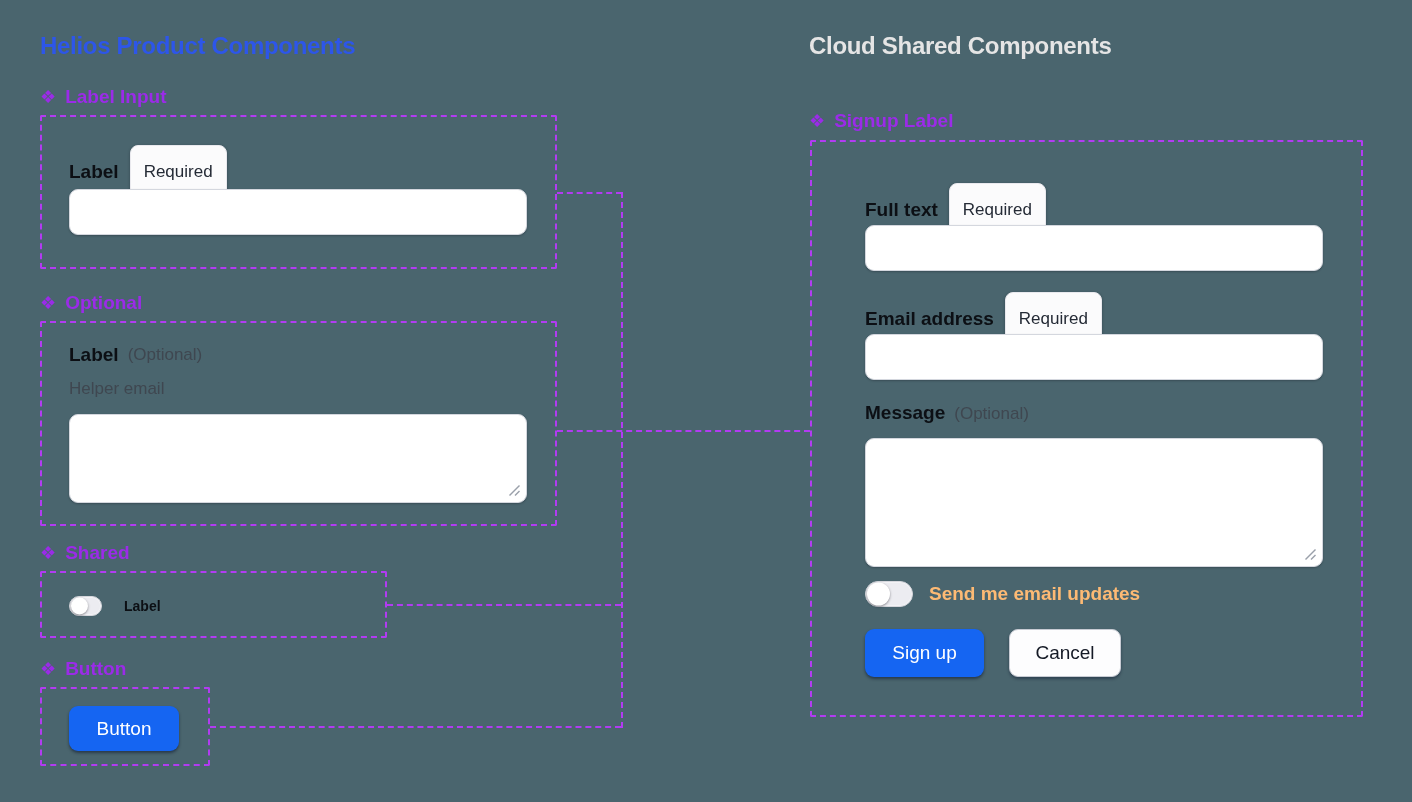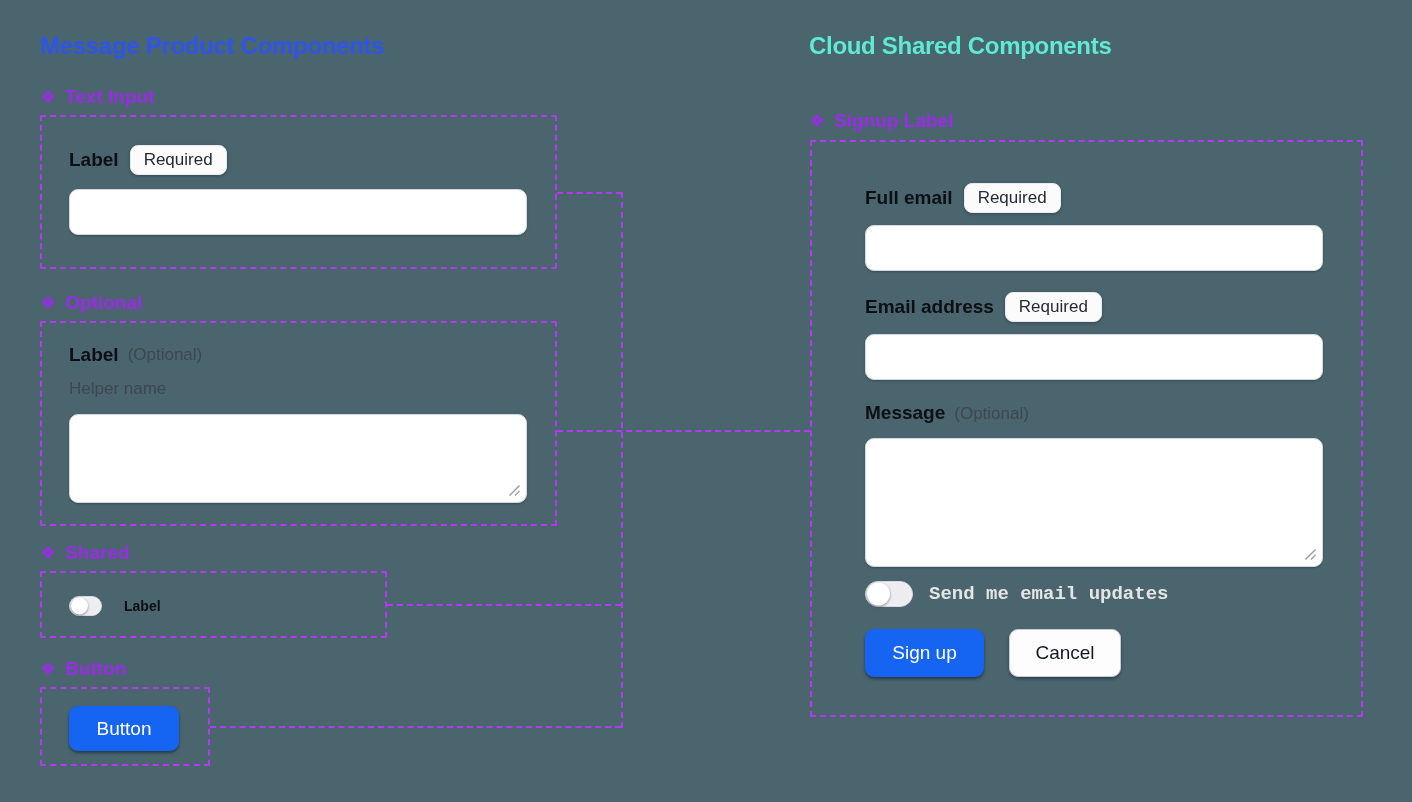--- a/index.html
+++ b/index.html
@@ -14,21 +14,21 @@
     overflow:hidden;
   }
   .abs{position:absolute;}
 
   
   .panel-title{
     font-size:24px;font-weight:700;letter-spacing:-0.3px;
     white-space:nowrap;
   }
   .title-left{color:#2D56E9;}
-  .title-right{color:#5eead4;}
+  .title-right{color:#e5e5e5;}
 
   
   .section-header{
     display:flex;align-items:center;gap:9px;
     font-size:19px;font-weight:600;color:#9B2BE8;
     white-space:nowrap;
   }
   .component-icon{font-size:18px;line-height:1;color:#9B2BE8;}
 
   
@@ -47,21 +47,21 @@
   .field-label{font-size:19px;font-weight:700;color:#0c0f14;}
   .muted-note{font-size:17px;font-weight:400;color:#3f4750;margin-left:9px;}
   .helper-text{font-size:17px;color:#3f4750;}
 
   .badge{
     display:inline-flex;align-items:center;
     margin-left:11px;
     background:#fbfbfc;
     border:1px solid #e9e9ee;
     border-radius:8px;
-    padding:4px 13px;
+    padding:16px 13px;
     font-size:17px;color:#252b36;
     box-shadow:0 1px 3px rgba(15,18,28,.35);
   }
 
   
   .text-input{
     box-sizing:border-box;
     width:458px;height:46px;
     background:#ffffff;
     border:1px solid #d4d7de;
@@ -104,21 +104,21 @@
     background:#ffffff;border-radius:50%;
     box-shadow:0 1px 2.5px rgba(10,12,20,.45);
   }
   .toggle-sm{width:33px;height:20px;}
   .toggle-sm .knob{width:17px;height:17px;}
   .toggle-lg{width:48px;height:26px;}
   .toggle-lg .knob{width:23px;height:23px;}
 
   .toggle-row{display:flex;align-items:center;}
   .toggle-label-sm{font-size:14px;font-weight:700;color:#0c0f14;margin-left:22px;}
-  .toggle-label-lg{font-size:19px;font-weight:700;color:#e5e5e5;margin-left:16px;font-family:Liberation Mono, monospace;}
+  .toggle-label-lg{font-size:19px;font-weight:700;color:#fdba74;margin-left:16px;}
 
   
   .btn{
     display:flex;align-items:center;justify-content:center;
     box-sizing:border-box;
     border-radius:9px;
     font-size:19px;
     cursor:pointer;
     border:none;
     font-family:inherit;
@@ -131,44 +131,44 @@
     background:#fdfdfe;color:#141925;
     border:1px solid #c7cbd3;
     box-shadow:0 2px 3px rgba(8,16,40,.4);
   }
 </style>
 </head>
 <body>
 
 <div id="canvas">
 
-  <div class="abs panel-title title-left" style="left:40px;top:32px;">Message Product Components</div>
+  <div class="abs panel-title title-left" style="left:40px;top:32px;">Helios Product Components</div>
 
   <div class="abs section-header" style="left:40px;top:86px;">
     <span class="component-icon">❖</span>
-    <span>Text Input</span>
+    <span>Label Input</span>
   </div>
   <div class="abs dashed-frame" style="left:40px;top:115px;width:517px;height:154px;">
     <div class="field-row" style="position:absolute;left:27px;top:28px;">
       <span class="field-label">Label</span>
       <span class="badge">Required</span>
     </div>
     <input class="text-input" style="position: absolute; left: 27px; top: 72px;" type="text" value="">
   </div>
 
   <div class="abs section-header" style="left:40px;top:292px;">
     <span class="component-icon">❖</span>
     <span>Optional</span>
   </div>
   <div class="abs dashed-frame" style="left:40px;top:321px;width:517px;height:205px;">
     <div class="field-row" style="position:absolute;left:27px;top:21px;">
       <span class="field-label">Label</span>
       <span class="muted-note">(Optional)</span>
     </div>
-    <div class="helper-text" style="position:absolute;left:27px;top:56px;">Helper name</div>
+    <div class="helper-text" style="position:absolute;left:27px;top:56px;">Helper email</div>
     <div class="textarea-wrap" style="position:absolute;left:27px;top:91px;height:89px;">
       <textarea class="text-area" style=""></textarea>
       <svg class="resize-handle" viewBox="0 0 11 11">
         <line x1="10.5" y1="0.5" x2="0.5" y2="10.5" stroke="#9aa0aa" stroke-width="1.4"></line>
         <line x1="10.5" y1="6" x2="6" y2="10.5" stroke="#9aa0aa" stroke-width="1.4"></line>
       </svg>
     </div>
   </div>
 
   <div class="abs section-header" style="left:40px;top:542px;">
@@ -201,21 +201,21 @@
   <div class="abs panel-title title-right" style="left:809px;top:32px;">Cloud Shared Components</div>
 
   <div class="abs section-header" style="left:809px;top:110px;">
     <span class="component-icon">❖</span>
     <span>Signup Label</span>
   </div>
 
   <div class="abs dashed-frame" style="left:810px;top:140px;width:553px;height:577px;">
 
     <div class="field-row" style="position:absolute;left:53px;top:41px;">
-      <span class="field-label">Full email</span>
+      <span class="field-label">Full text</span>
       <span class="badge">Required</span>
     </div>
     <input class="text-input" style="position: absolute; left: 53px; top: 83px;" type="text" value="">
 
     <div class="field-row" style="position:absolute;left:53px;top:150px;">
       <span class="field-label">Email address</span>
       <span class="badge">Required</span>
     </div>
     <input class="text-input" style="position: absolute; left: 53px; top: 192px;" type="text" value="">
 

